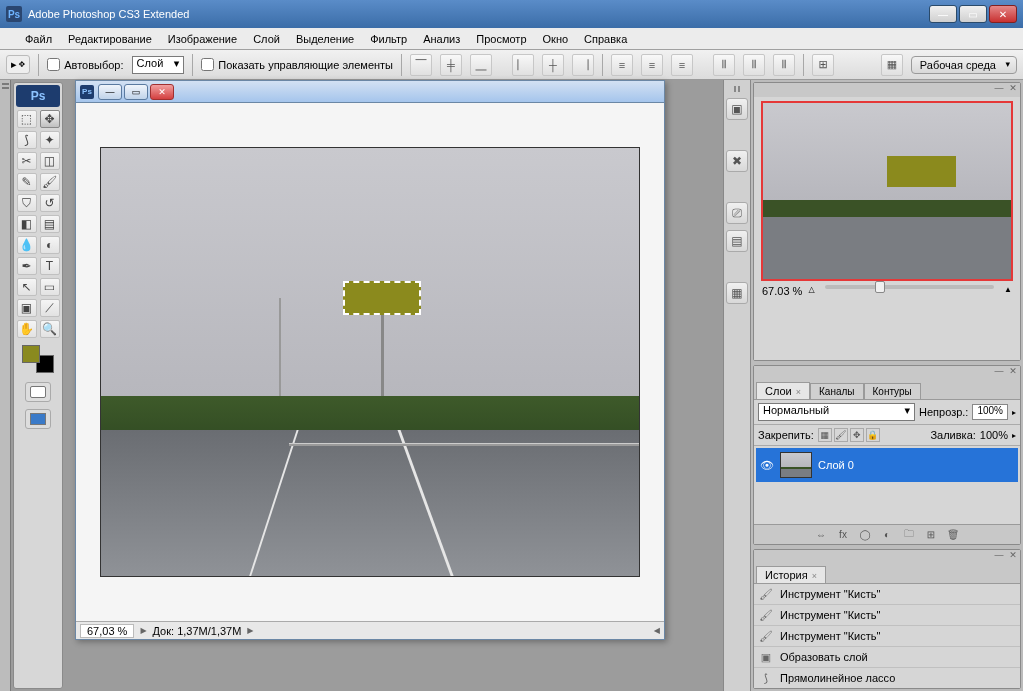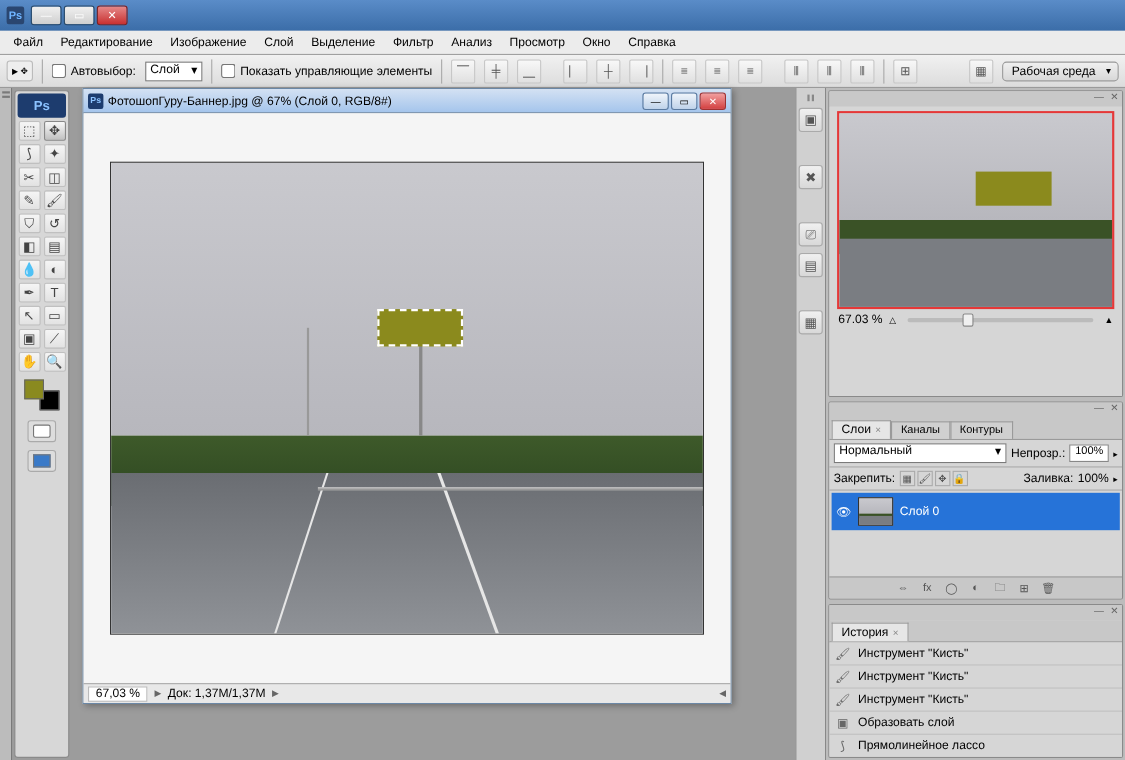--- a/index.html
+++ b/index.html
@@ -7,21 +7,21 @@
 
 
 .titlebar { height: 28px; background: linear-gradient(#5a8cc8, #3b6da8); color: #fff; display: flex; align-items: center; padding: 0 6px; }
 .titlebar .ps-icon { width: 16px; height: 16px; background: #2a4670; border-radius: 2px; display: flex; align-items: center; justify-content: center; color: #6fb4ff; font-size: 10px; font-weight: bold; margin-right: 6px; }
 .titlebar .title { flex: 1; }
 .win-controls { display: flex; gap: 2px; }
 .win-btn { width: 28px; height: 18px; border: 1px solid #2a4a6a; border-radius: 3px; background: linear-gradient(#f0f0f0,#cfcfcf); display: flex; align-items: center; justify-content: center; font-size: 10px; cursor: pointer; }
 .win-btn.close { background: linear-gradient(#e58888,#c83030); color: #fff; border-color: #802020; }
 
 
-.menubar { height: 22px; background: #ececec; border-bottom: 1px solid #a0a0a0; display: flex; align-items: stretch; padding-left: 4px; }
+.menubar { height: 22px; background: #ececec; border-bottom: 1px solid #a0a0a0; display: flex; align-items: stretch; padding-left: 17px; }
 .menubar .mi { padding: 0 8px; display: flex; align-items: center; cursor: pointer; color: #000; }
 
 
 .optbar { height: 30px; background: linear-gradient(#f1f1f1,#dcdcdc); border-bottom: 1px solid #9a9a9a; display: flex; align-items: center; padding: 0 6px; gap: 8px; }
 .opt-icon { display:flex; align-items:center; gap:2px; padding:2px 4px; border:1px solid #bbb; border-radius:3px; background:#eee; }
 .optbar label { display:flex; align-items:center; gap:4px;justify-content:space-between; }
 .opt-sel { height: 18px; border: 1px solid #7a7a7a; background:#fff; padding: 0 20px 0 4px; position:relative; }
 .opt-sel::after { content:"▾"; position:absolute; right:4px; top:0; }
 .sep { width:1px; height:22px; background:#a8a8a8; }
 .opt-iconbtn { width:22px; height:22px; border:1px solid #c7c7c7; background:linear-gradient(#f8f8f8,#e0e0e0); display:flex; align-items:center; justify-content:center; font-size:11px; color:#555; border-radius:2px;}
@@ -80,21 +80,21 @@
 .panel-tabs{height:20px;display:flex;align-items:flex-end;gap:0;padding-left:2px;background:#c8c8c8;border-bottom:1px solid #9a9a9a;}
 .ptab{padding:2px 8px;border:1px solid #9a9a9a;border-bottom:none;background:#d0d0d0;font-size:10px;cursor:pointer;}
 .ptab.act{background:#e6e6e6;}
 .ptab .x{margin-left:4px;color:#888;font-size:9px;}
 .panel-body{flex:1;background:#d6d6d6;padding:2px;}
 .panel-ctrl{height:14px;display:flex;justify-content:flex-end;gap:4px;padding:0 2px;background:#c8c8c8;}
 .panel-ctrl span{width:10px;height:10px;display:flex;align-items:center;justify-content:center;font-size:9px;color:#666;cursor:pointer;}
 
 
 .nav-thumb{border:2px solid #e53838;width:252px;height:180px;position:relative;margin:2px auto;overflow:hidden;}
-.nav-zoom-row{display:flex;align-items:center;padding:2px 6px;gap:6px;font-size:10px;}
+.nav-zoom-row{display:flex;align-items:flex-start;padding:2px 6px;gap:6px;font-size:10px;}
 .nav-zoom-row .slider{flex:1;height:4px;background:#bbb;position:relative;border-radius:2px;margin:0 4px;}
 .nav-zoom-row .slider .knob{position:absolute;left:30%;top:-4px;width:10px;height:12px;background:#f0f0f0;border:1px solid #888;border-radius:2px;}
 .tri-s{font-size:8px;}
 
 
 .layer-opts{display:flex;align-items:center;gap:4px;padding:3px 4px;font-size:10px;border-bottom:1px solid #aaa;}
 .layer-opts select, .layer-opts .pct{height:16px;border:1px solid #888;background:#fff;font-size:10px;padding:0 4px;}
 .layer-fill{display:flex;align-items:center;gap:4px;padding:3px 4px;font-size:10px;border-bottom:1px solid #aaa;}
 .lock-icons{display:flex;gap:2px;}
 .lock-icons span{width:14px;height:14px;border:1px solid #aaa;display:flex;align-items:center;justify-content:center;font-size:9px;color:#555;}
@@ -112,20 +112,21 @@
 .mini-sky{position:absolute;top:0;left:0;right:0;height:55%;background:linear-gradient(#c9c9ce,#b7b7bd);}
 .mini-grass{position:absolute;top:55%;left:0;right:0;height:18%;background:#3a5226;}
 .mini-road{position:absolute;top:65%;left:0;right:0;bottom:0;background:#7a7d82;}
 .mini-bill{position:absolute;left:50%;top:30%;width:28%;height:18%;background:#8b8a1d;}
 </style>
 </head>
 <body>
 
 <div class="titlebar">
   <div class="ps-icon">Ps</div>
+  <div class="title">Adobe Photoshop CS3 Extended</div>
   <div class="win-controls">
     <div class="win-btn">—</div>
     <div class="win-btn">▭</div>
     <div class="win-btn close">✕</div>
   </div>
 </div>
 
 <div class="menubar">
   <div class="mi">Файл</div>
   <div class="mi">Редактирование</div>
@@ -240,21 +241,20 @@
       <div class="mode-btn">
           <div class="m-icon" style="background:#3a7ac8;border:1px solid #777"></div>
         </div>
     </div>
   </div>
 
   <div class="docarea">
     <div class="docwin">
       <div class="dw-title">
         <div class="dw-icon">Ps</div>
-        <div class="dw-text">ФотошопГуру-Баннер.jpg @ 67% (Слой 0, RGB/8#)</div>
         <div class="dw-ctrls">
           <div class="dw-btn">—</div>
           <div class="dw-btn">▭</div>
           <div class="dw-btn close">✕</div>
         </div>
       </div>
       <div class="canvas-wrap">
         <div class="canvas">
           <div class="sky"></div>
           <div class="grass"></div>

